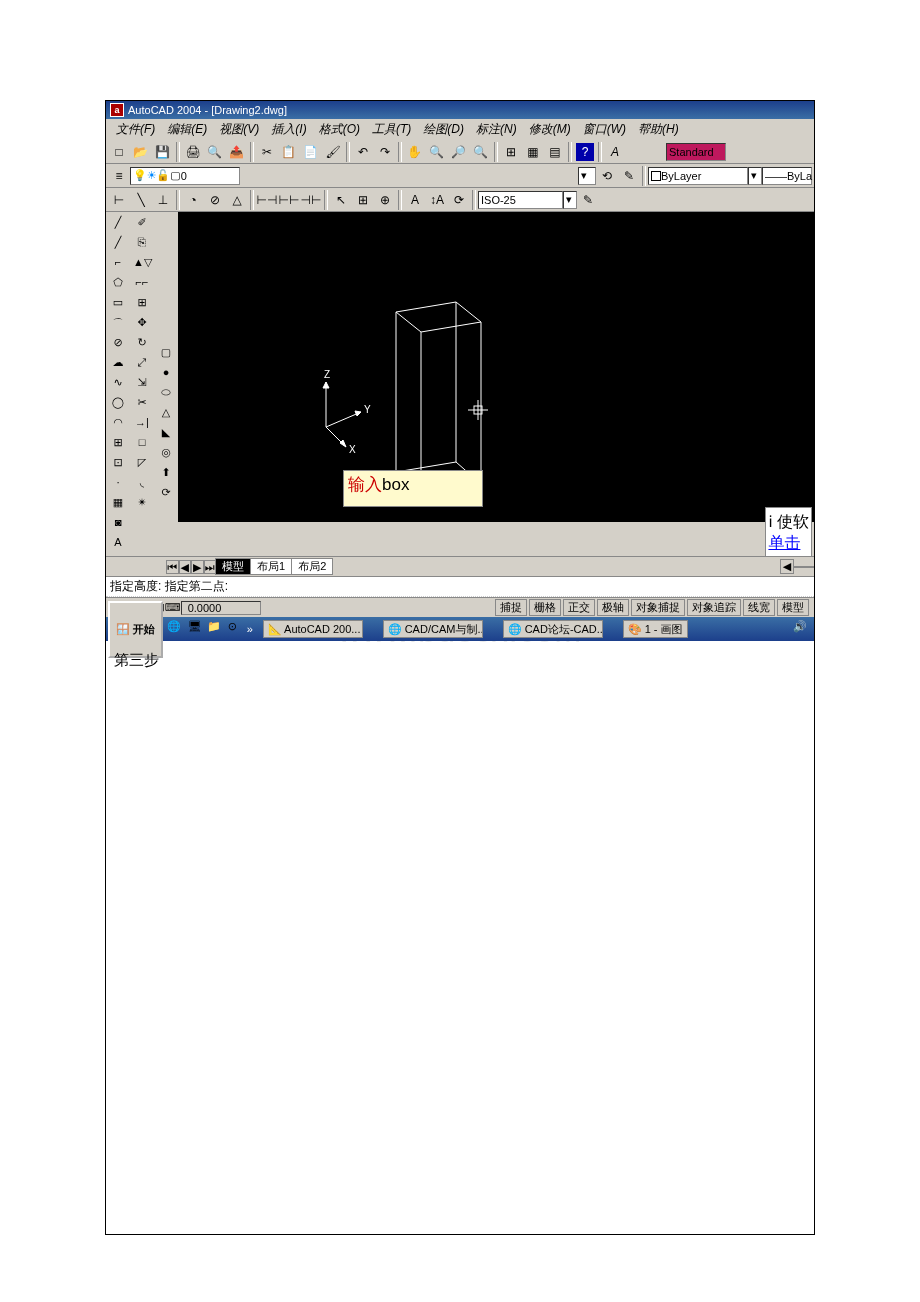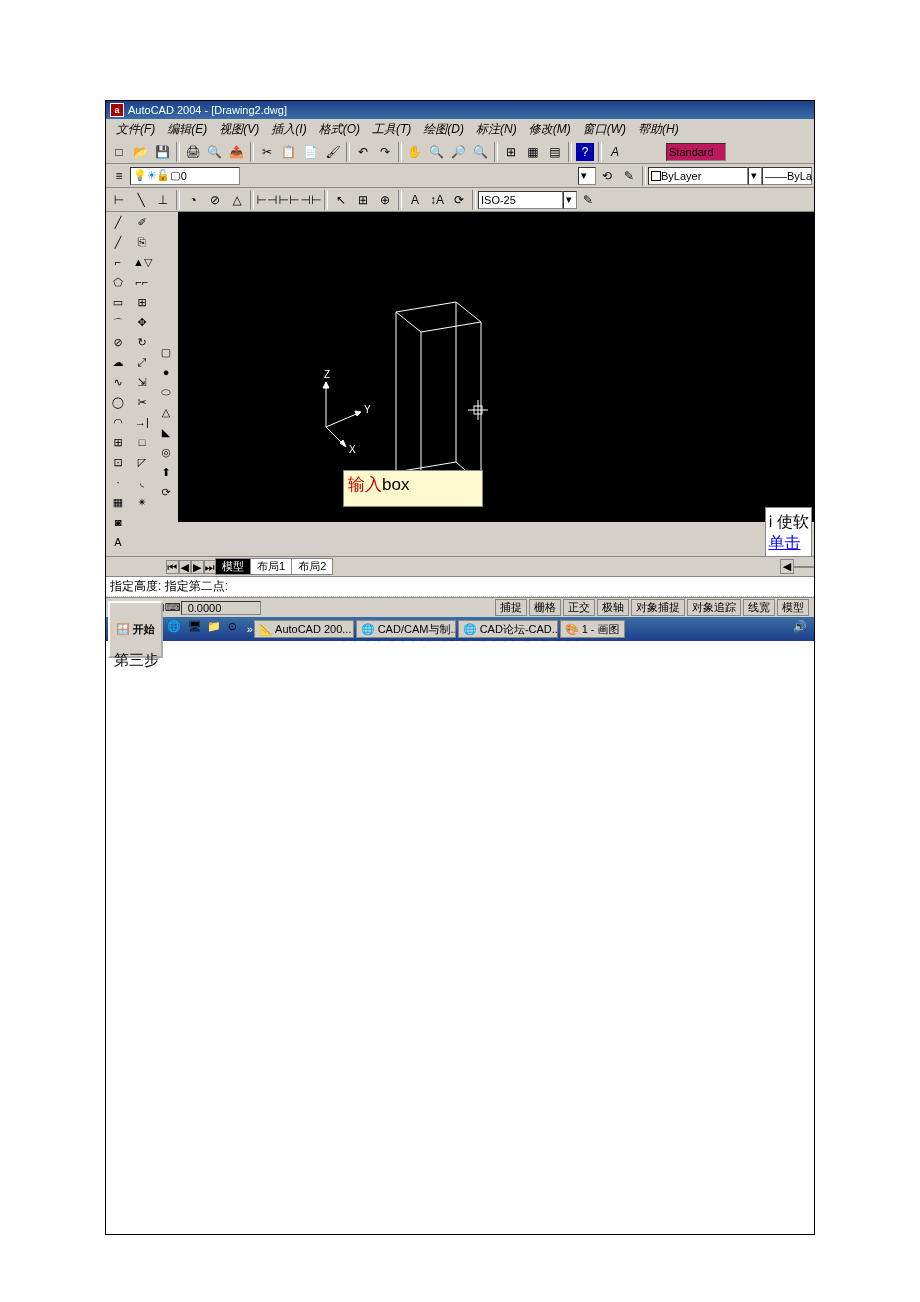--- a/index.html
+++ b/index.html
@@ -34,21 +34,21 @@
   .cmd-line { padding: 1px 4px; border-bottom: 1px dotted #ccc; }
   .cmd-input-line { padding: 1px 4px; display: flex; }
   .cmd-input-line .annotation { position: relative; }
   .cmd-input-line .annotation::after { content: ""; position: absolute; border: 1px solid #c00; width: 26px; height: 14px; left: -2px; top: -1px; pointer-events: none; }
   .status-bar { background: #d4d0c8; border-top: 1px solid #888; display: flex; align-items: center; font-size: 11px; height: 20px; padding: 0 4px; }
   .status-bar .sbtn { border: 1px solid #888; padding: 0 4px; margin: 0 1px; background: #d4d0c8; }
   .status-bar .coords { border: 1px inset #888; padding: 0 6px; width: 80px; background: #d4d0c8; }
   .taskbar { background: linear-gradient(to bottom, #3a6ea5, #1c3f8b); height: 24px; display: flex; align-items: center; font-size: 11px; color: #000; padding: 0 2px; }
   .taskbar .start { background: #d4d0c8; border: 2px outset #fff; padding: 19px 6px; font-weight: bold; margin-right: 4px; }
   .taskbar .qbtn { width: 18px; height: 18px; margin: 0 1px; }
-  .taskbar .task { background: #d4d0c8; border: 1px solid #888; padding: 0 4px; margin: 0 1px; max-width: 100px; overflow: hidden; white-space: nowrap; height: 18px; line-height: 16px; }
+  .taskbar .task { background: #d4d0c8; border: 1px solid #888; padding: 0 4px; margin: 0 10px; max-width: 100px; overflow: hidden; white-space: nowrap; height: 18px; line-height: 16px; }
   .step-label { font-family: "SimSun", serif; font-size: 15px; padding: 10px 8px 4px 8px; }
   .watermark { position: relative; }
   .watermark::after { content: "www.bdocx.com"; position: absolute; left: 50%; transform: translateX(-50%); top: -28px; font-size: 32px; color: #e8e8e8; font-family: Arial, sans-serif; pointer-events: none; z-index: -1; letter-spacing: 1px; }
 </style>
 </head>
 <body>
 
 <div class="page-wrap">
 <div class="autocad-window">
 

